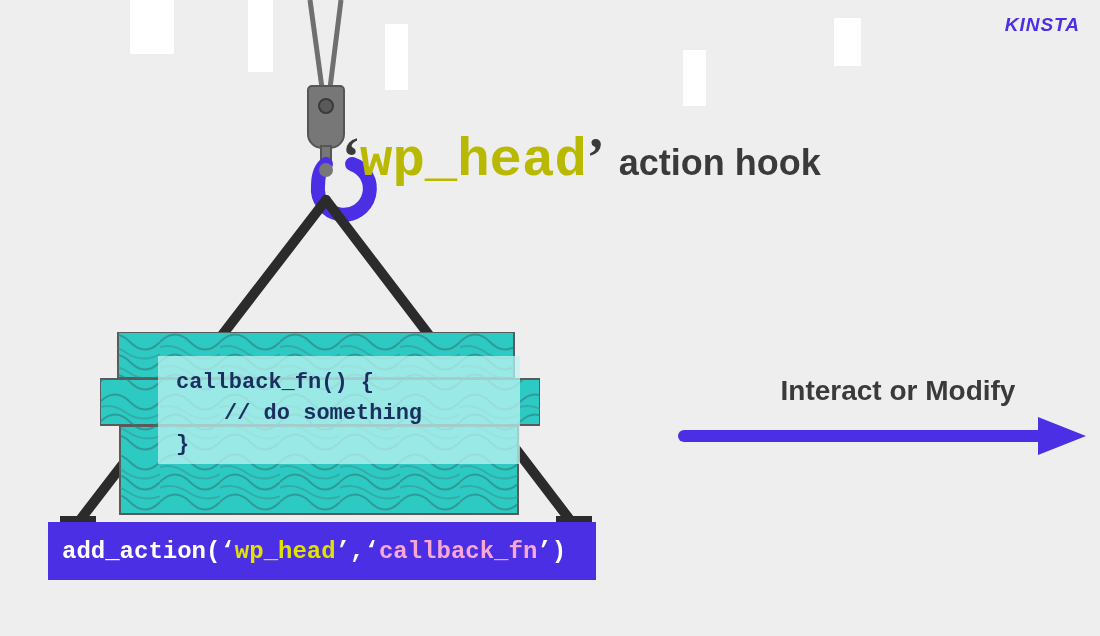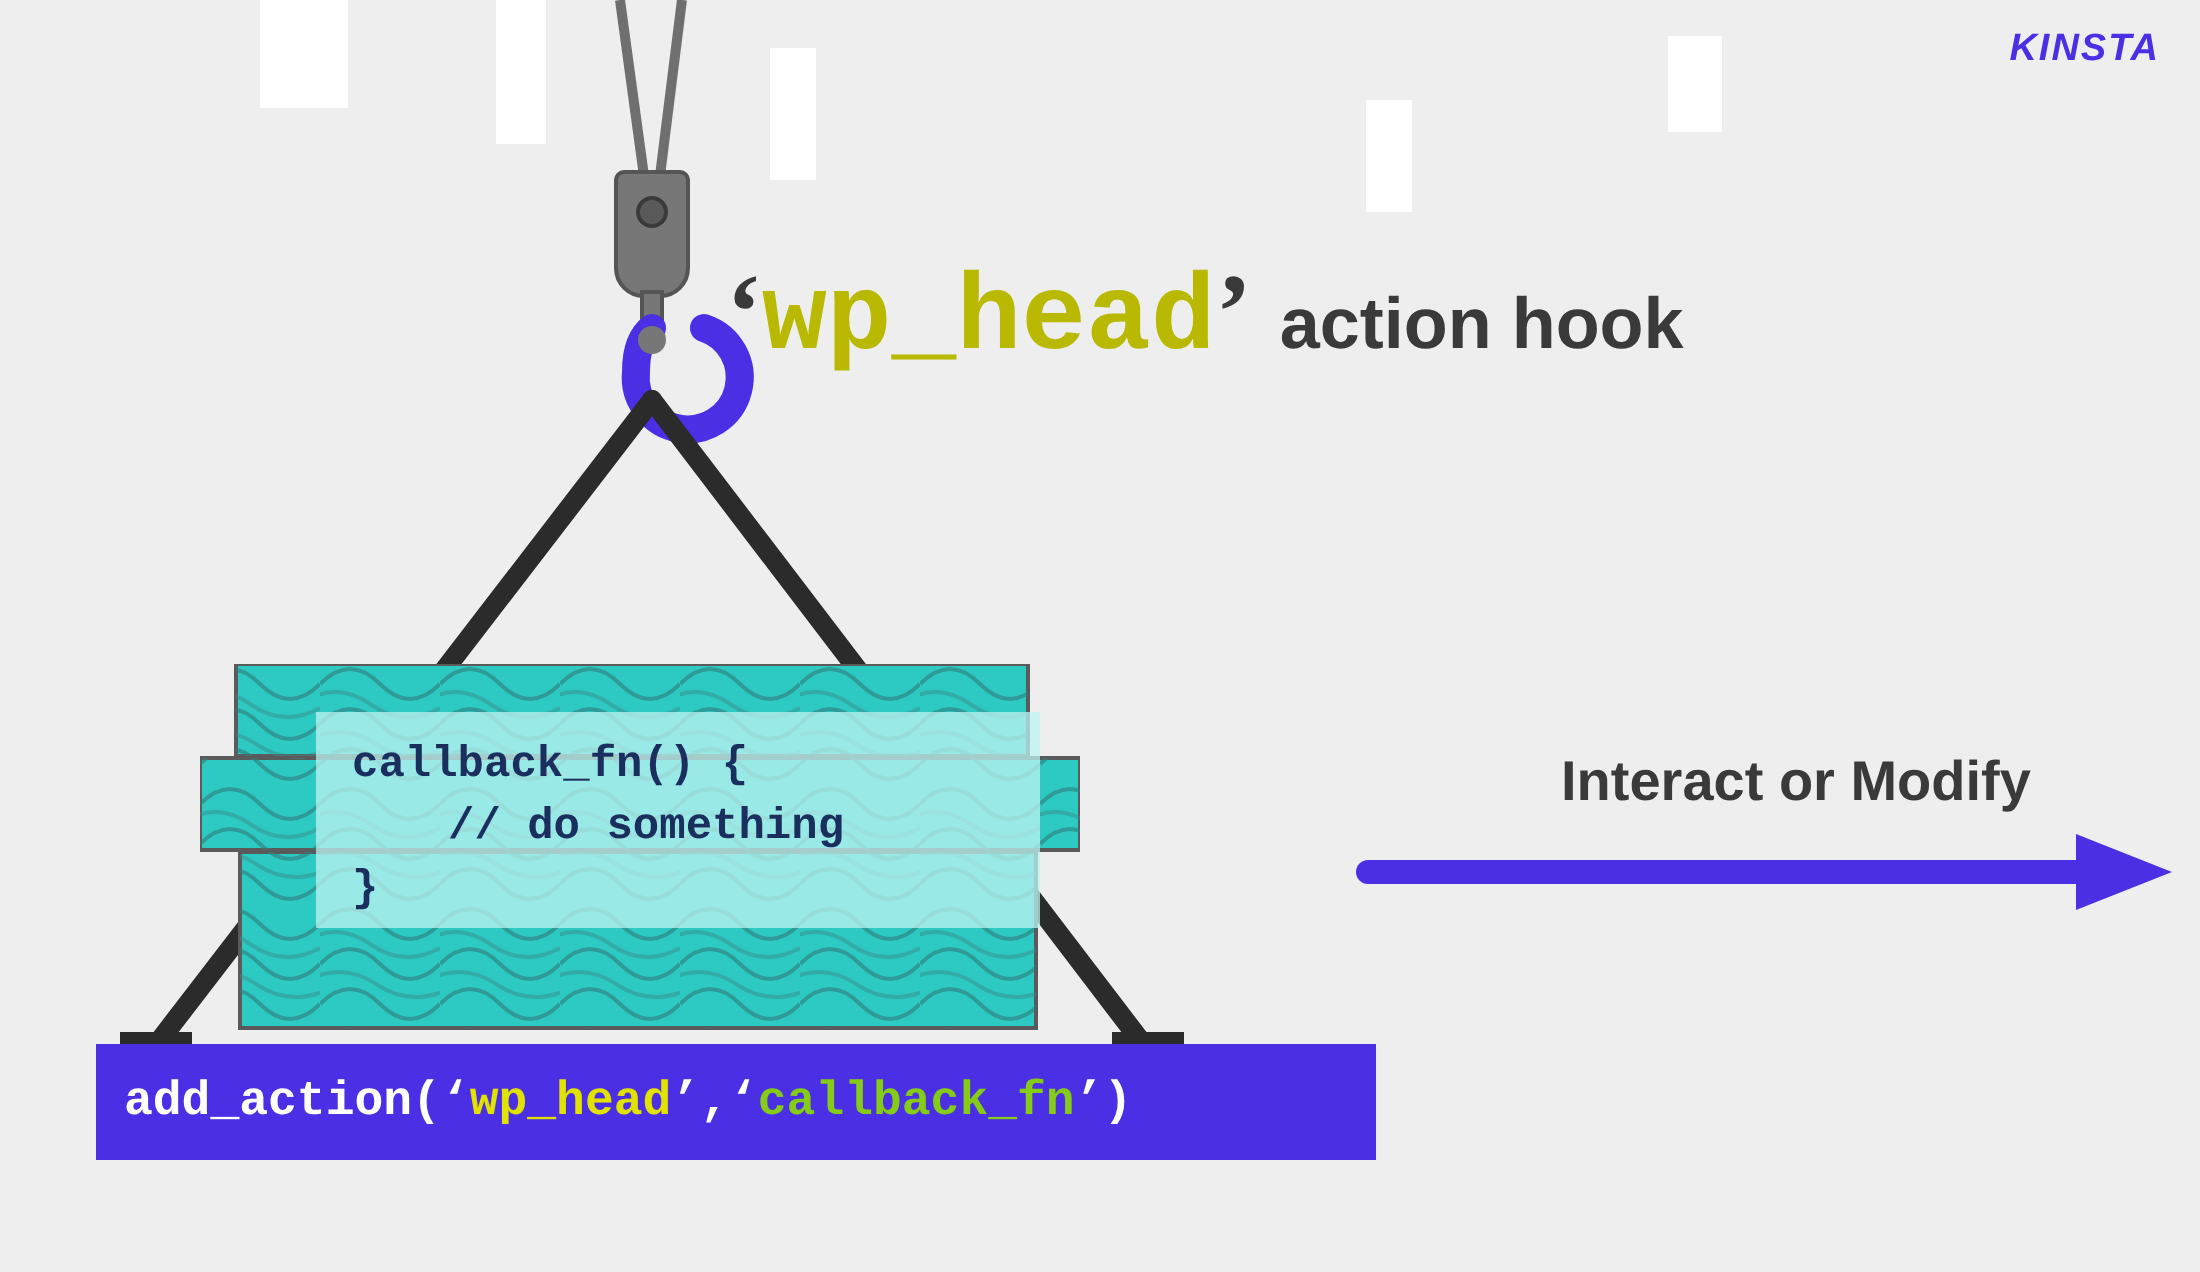--- a/index.html
+++ b/index.html
@@ -39,21 +39,21 @@
     top: 0;
     left: 60px;
     width: 540px;
     height: 640px;
     z-index: 2;
   }
 
   .title {
     position: absolute;
     top: 125px;
-    left: 363px;
+    left: 342px;
     font-size: 54px;
     font-weight: 800;
     color: #3a3a3a;
     z-index: 5;
     white-space: nowrap;
   }
   .title .q { color: #3a3a3a; font-family: Georgia, 'Times New Roman', serif; font-weight:700; }
   .title .hook { color: #b8b900; font-family: 'Courier New', Courier, monospace; font-weight: 800; }
   .title .sub { font-size: 36px; font-weight: 700; color: #3a3a3a; margin-left: 14px; }
 
@@ -71,35 +71,35 @@
     font-size: 22px;
     color: #1b2f5f;
     line-height: 1.4;
   }
   .callback-box .line2 { padding-left: 48px; }
 
   .add-action-bar {
     position: absolute;
     top: 522px;
     left: 48px;
-    width: 640px;
+    width: 548px;
     height: 58px;
     background: #4b2fe4;
     z-index: 6;
     display: flex;
     align-items: center;
     padding: 0 14px;
     font-family: 'Courier New', Courier, monospace;
     font-weight: 800;
     font-size: 24px;
     color: #ffffff;
     white-space: nowrap;
   }
   .add-action-bar .y { color: #e2e200; }
-  .add-action-bar .c { color: #84cc16; }
+  .add-action-bar .c { color: #f9a8d4; }
 
   .arrow-wrap {
     position: absolute;
     top: 335px;
     left: 678px;
     width: 410px;
     z-index: 5;
   }
   .arrow-label {
     font-size: 28px;

